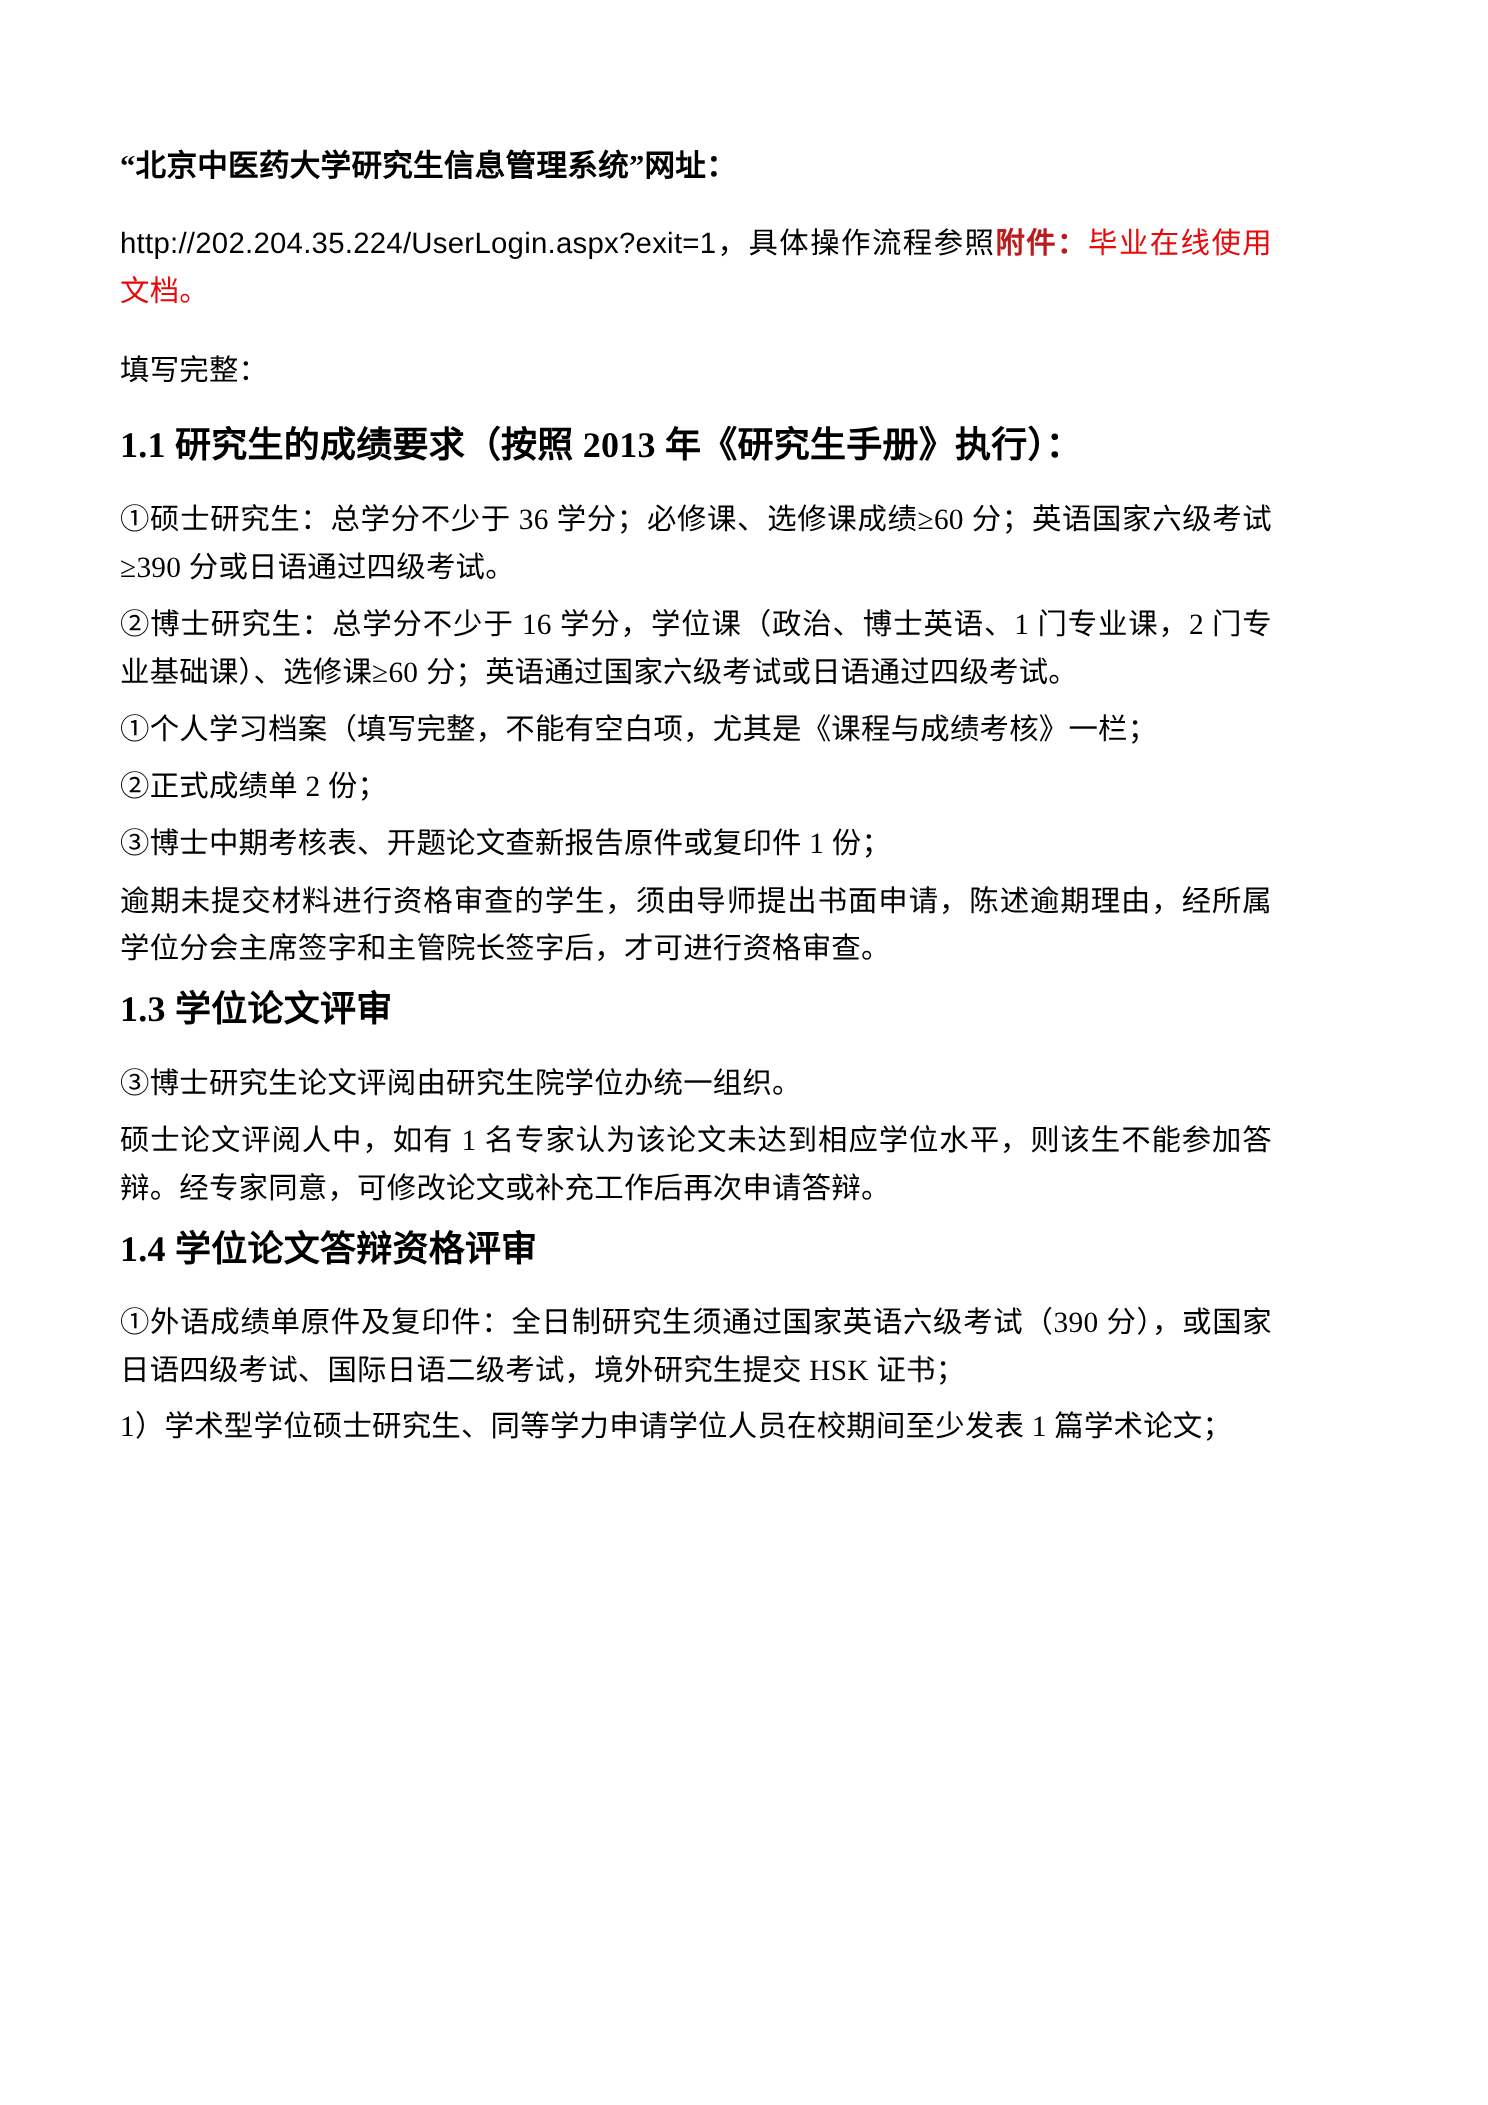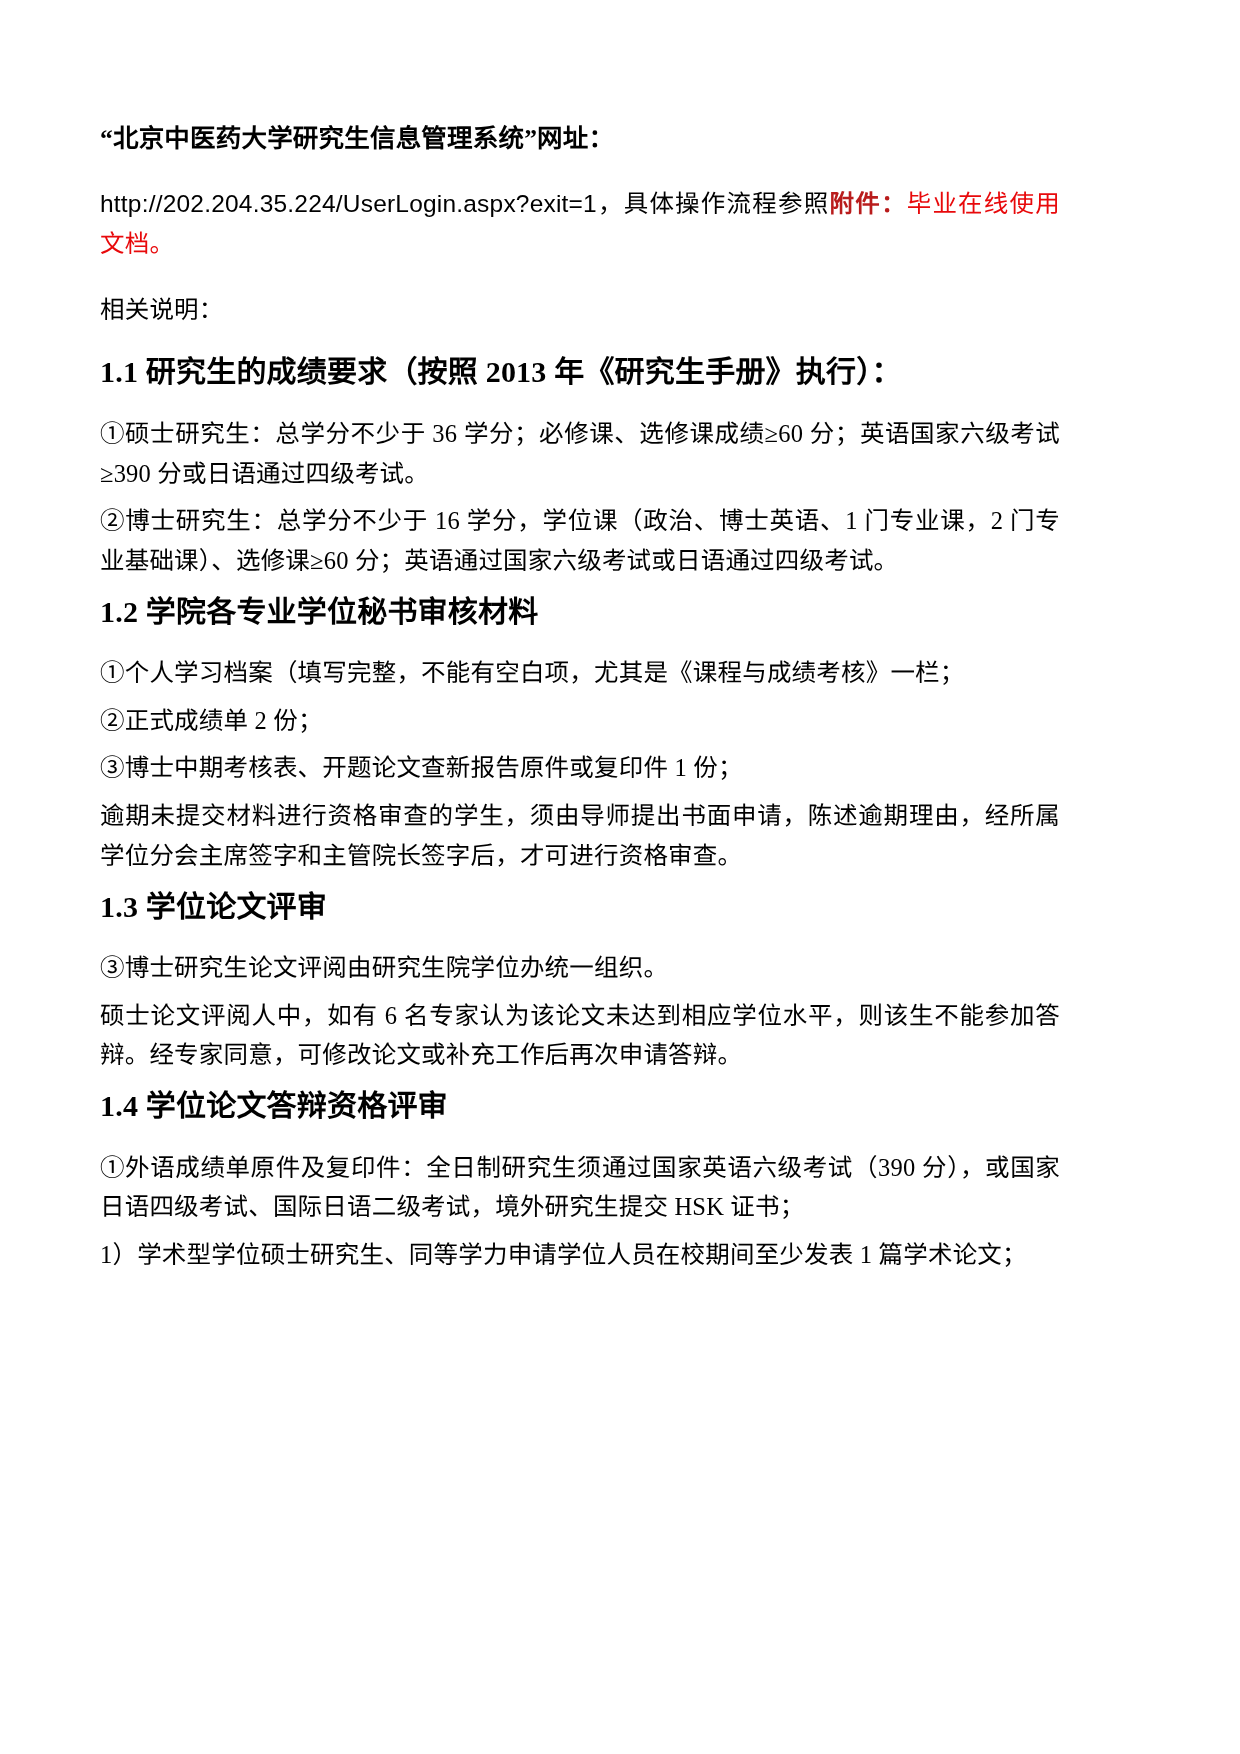--- a/index.html
+++ b/index.html
@@ -69,40 +69,39 @@
 
 <div class="page">
   <div class="doc-body">
 
     <p class="title-line">“北京中医药大学研究生信息管理系统”网址：</p>
 
     <p class="url-para">
       <span class="sans">http://202.204.35.224/UserLogin.aspx?exit=1</span><span>，具体操作流程参照</span><span class="red-bold">附件：</span><span class="red">毕业在线使用文档。</span>
     </p>
 
-    <p class="gap-after">相关说明：</p>
+    <p class="gap-after">填写完整：</p>
 
     <p class="heading">1.1  研究生的成绩要求（按照 2013 年《研究生手册》执行）：</p>
     <div class="para-block">
       <p>①硕士研究生：总学分不少于 36 学分；必修课、选修课成绩≥60 分；英语国家六级考试≥390 分或日语通过四级考试。</p>
       <p class="gap-after">②博士研究生：总学分不少于 16 学分，学位课（政治、博士英语、1 门专业课，2 门专业基础课）、选修课≥60 分；英语通过国家六级考试或日语通过四级考试。</p>
     </div>
 
-    <p class="heading">1.2  学院各专业学位秘书审核材料</p>
     <div class="para-block">
       <p>①个人学习档案（填写完整，不能有空白项，尤其是《课程与成绩考核》一栏；</p>
       <p>②正式成绩单 2 份；</p>
       <p>③博士中期考核表、开题论文查新报告原件或复印件 1 份；</p>
       <p class="gap-after">逾期未提交材料进行资格审查的学生，须由导师提出书面申请，陈述逾期理由，经所属学位分会主席签字和主管院长签字后，才可进行资格审查。</p>
     </div>
 
     <p class="heading">1.3 学位论文评审</p>
     <div class="para-block">
       <p>③博士研究生论文评阅由研究生院学位办统一组织。</p>
-      <p class="gap-after">硕士论文评阅人中，如有 6 名专家认为该论文未达到相应学位水平，则该生不能参加答辩。经专家同意，可修改论文或补充工作后再次申请答辩。</p>
+      <p class="gap-after">硕士论文评阅人中，如有 1 名专家认为该论文未达到相应学位水平，则该生不能参加答辩。经专家同意，可修改论文或补充工作后再次申请答辩。</p>
     </div>
 
     <p class="heading">1.4 学位论文答辩资格评审</p>
     <div class="para-block">
       <p>①外语成绩单原件及复印件：全日制研究生须通过国家英语六级考试（390 分），或国家日语四级考试、国际日语二级考试，境外研究生提交 HSK 证书；</p>
       <p>1）学术型学位硕士研究生、同等学力申请学位人员在校期间至少发表 1 篇学术论文；</p>
     </div>
 
   </div>
 </div>

